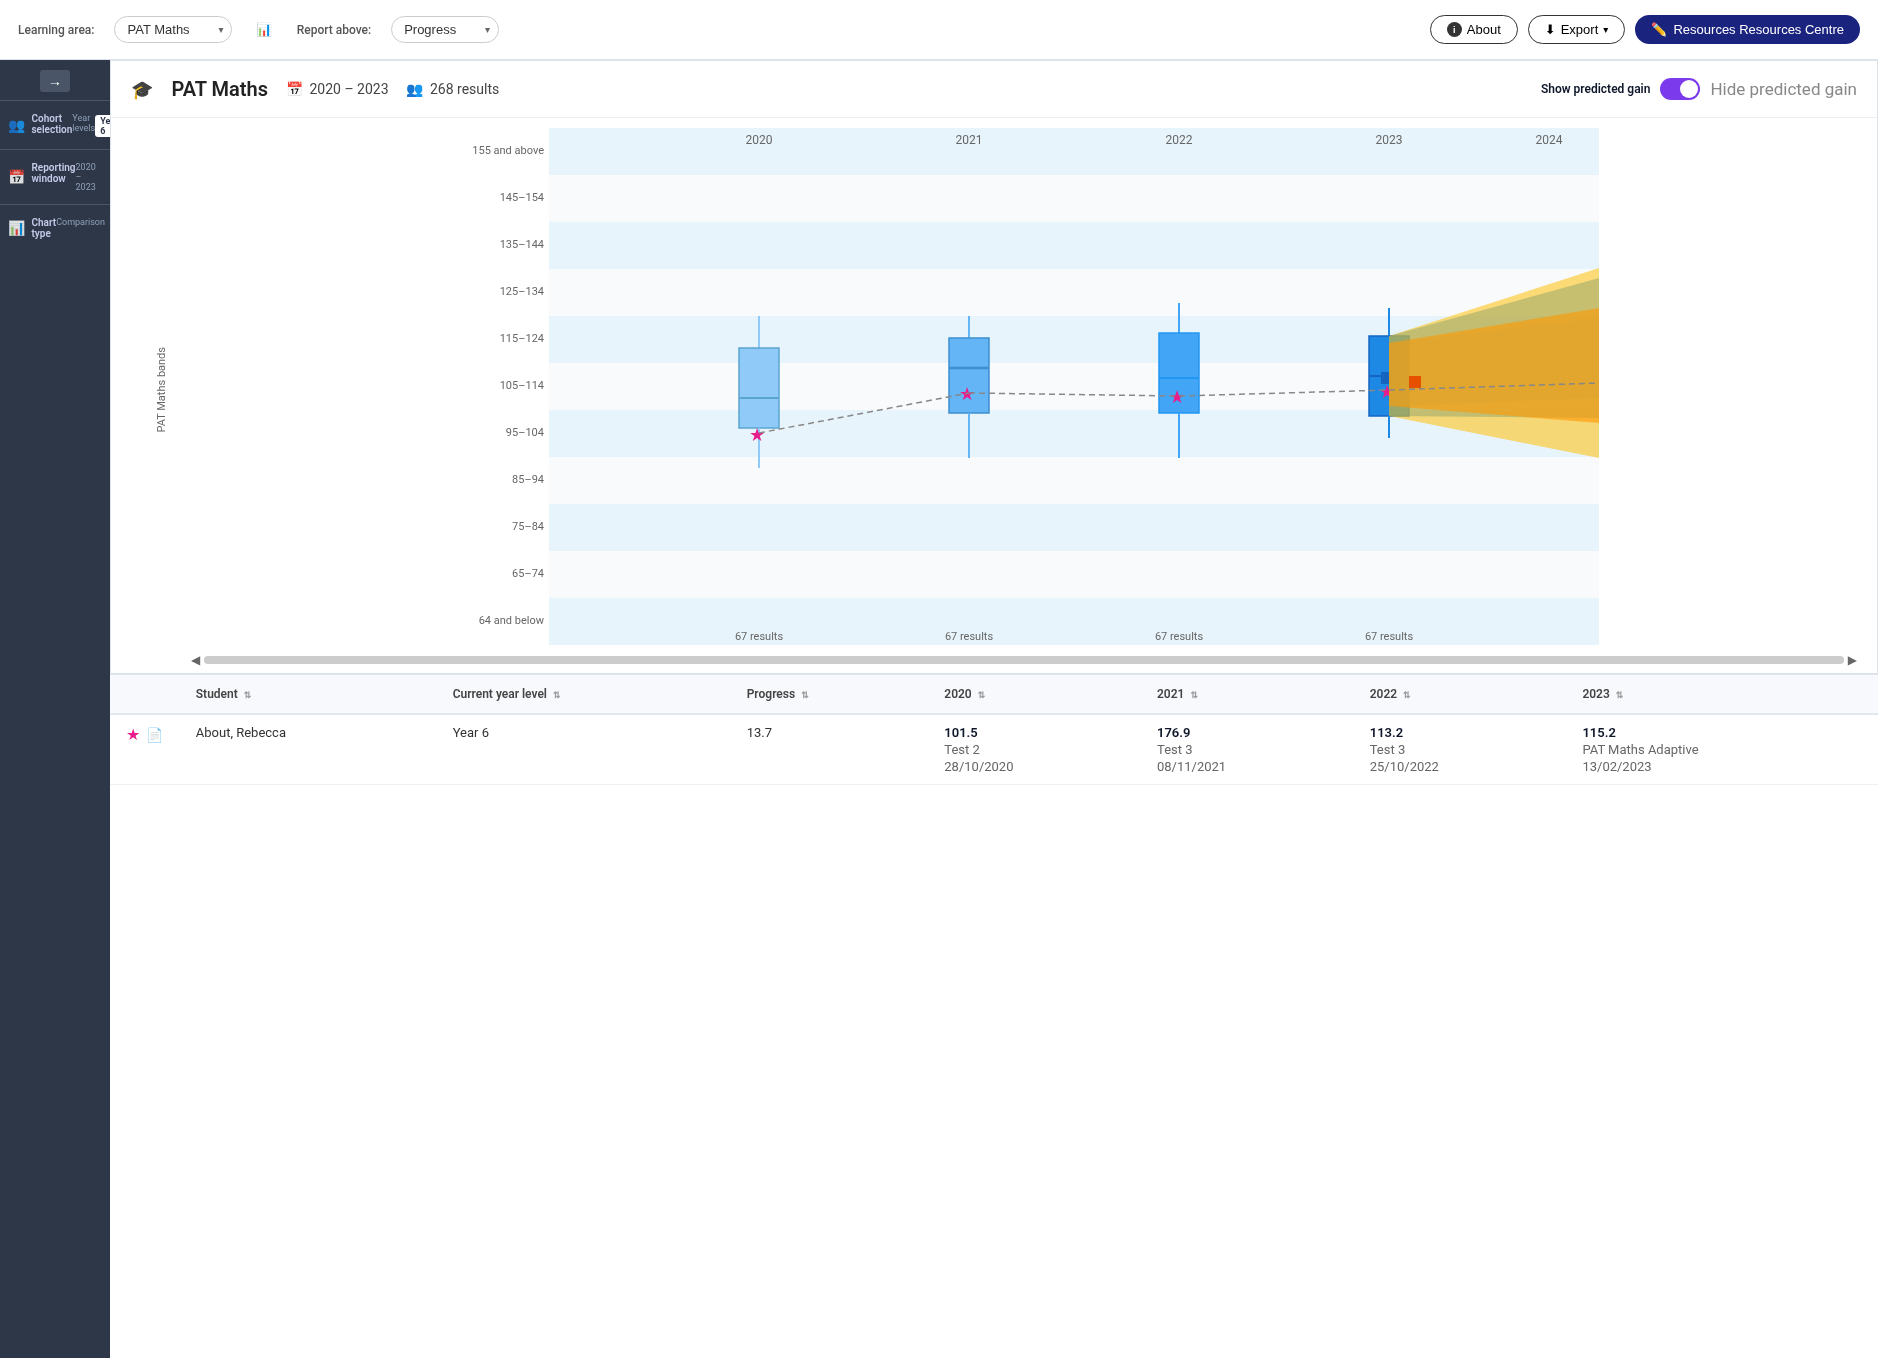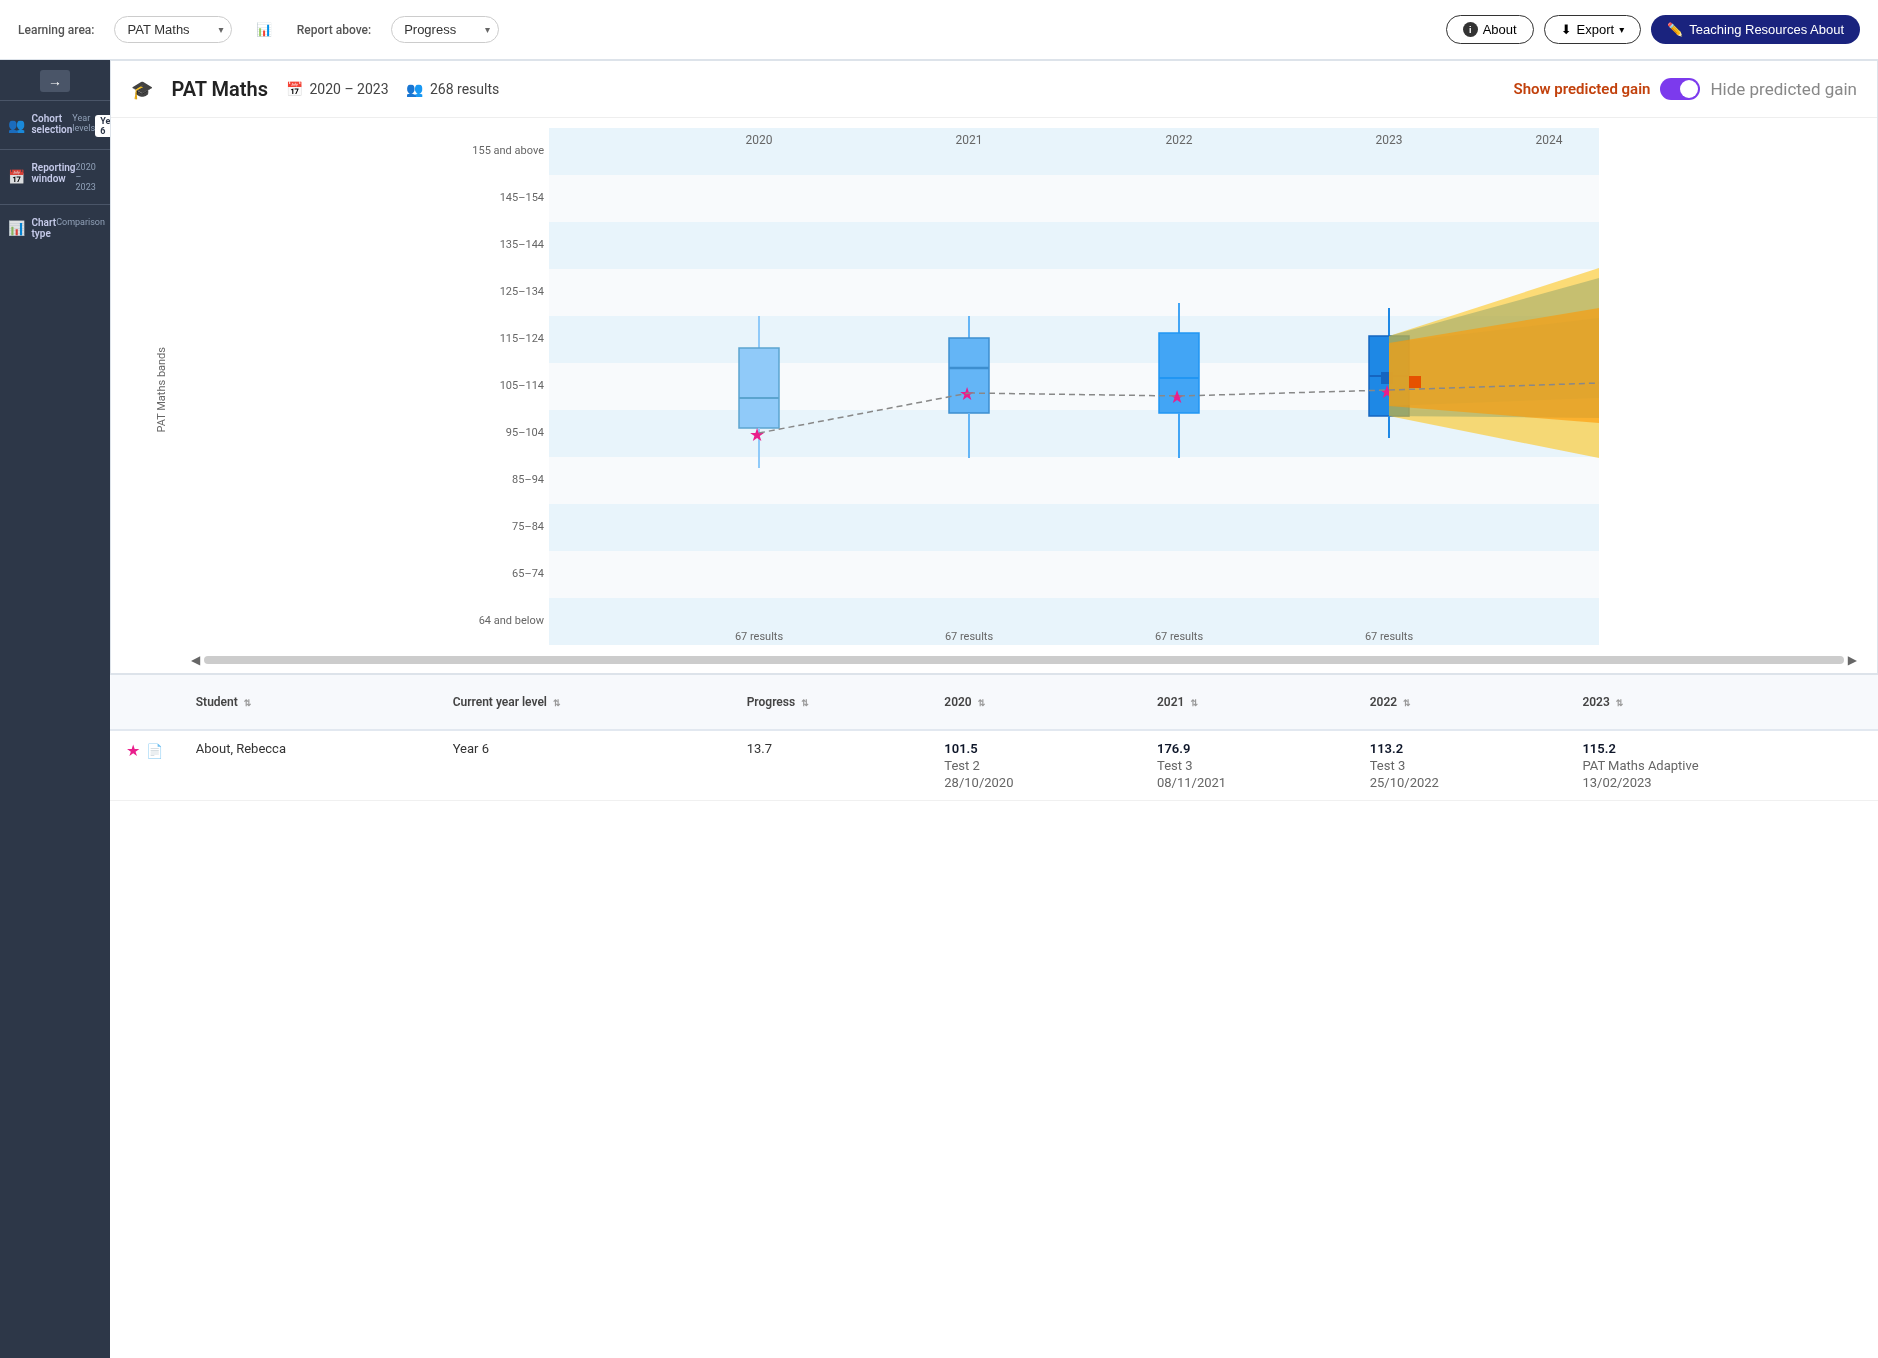--- a/index.html
+++ b/index.html
@@ -65,40 +65,40 @@
     }
     .chart-header {
       display: flex; align-items: center; padding: 16px 20px; border-bottom: 1px solid #eee;
       gap: 18px;
     }
     .chart-title-icon { font-size: 18px; }
     .chart-title { font-size: 20px; font-weight: 600; color: #222; }
     .chart-meta { display: flex; align-items: center; gap: 6px; color: #444; font-size: 14px; }
     .chart-meta-icon { font-size: 14px; }
     .chart-header-right { margin-left: auto; display: flex; align-items: center; gap: 10px; }
-    .predicted-gain-label-active { color: #c2410c; font-weight: 600; font-size: 15px; }
+    .predicted-gain-label-active { color: #0f172a; font-weight: 600; font-size: 12px; }
     .predicted-gain-label-inactive { color: #888; font-size: 17px; }
     .toggle-switch {
       width: 40px; height: 22px; background: #7c3aed; border-radius: 11px;
       position: relative; cursor: pointer; display: inline-block;
     }
     .toggle-knob {
       width: 18px; height: 18px; background: #fff; border-radius: 50%;
       position: absolute; top: 2px; right: 2px; transition: right 0.2s;
     }
 
     
     .chart-container { position: relative; padding: 10px 20px 0 20px; }
 
     
     .table-panel { background: #fff; border-top: 1px solid #dde3ea; flex: 1; overflow-y: auto; }
     .data-table { width: 100%; border-collapse: collapse; }
     .data-table thead tr { background: #f7f9fc; }
     .data-table th {
-      padding: 20px 16px; text-align: left; font-size: 12px; font-weight: 600; color: #444;
+      padding: 12px 16px; text-align: left; font-size: 12px; font-weight: 600; color: #444;
       border-bottom: 2px solid #e2e8f0; white-space: nowrap; position: relative;
     }
     .data-table th .sort-icon { font-size: 9px; color: #999; margin-left: 3px; cursor: pointer; }
     .data-table td { padding: 10px 16px; border-bottom: 1px solid #f0f0f0; font-size: 13px; vertical-align: top; }
     .score-value { color: #0f172a; font-weight: 600; font-size: 13px; }
     .score-detail { color: #666; font-size: 13px; margin-top: 2px; }
     .star-icon { color: #e91e8c; font-size: 16px; }
     .doc-icon { color: #666; font-size: 14px; }
     .row-icons { display: flex; gap: 6px; align-items: center; }
   </style>
@@ -130,21 +130,21 @@
       <span class="info-icon">i</span>
       <span>About</span>
     </button>
     <button class="btn-outline">
       <span style="font-size:13px;">⬇</span>
       <span>Export</span>
       <span style="font-size:10px;">▾</span>
     </button>
     <button class="btn-primary">
       <span style="font-size:13px;">✏️</span>
-      <span>Teaching Resources About</span>
+      <span>Resources Resources Centre</span>
     </button>
   </div>
 </div>
 
 <div class="main-layout">
 
   <div class="sidebar">
     <button class="sidebar-arrow-btn">→</button>
 
     <div class="sidebar-section">

